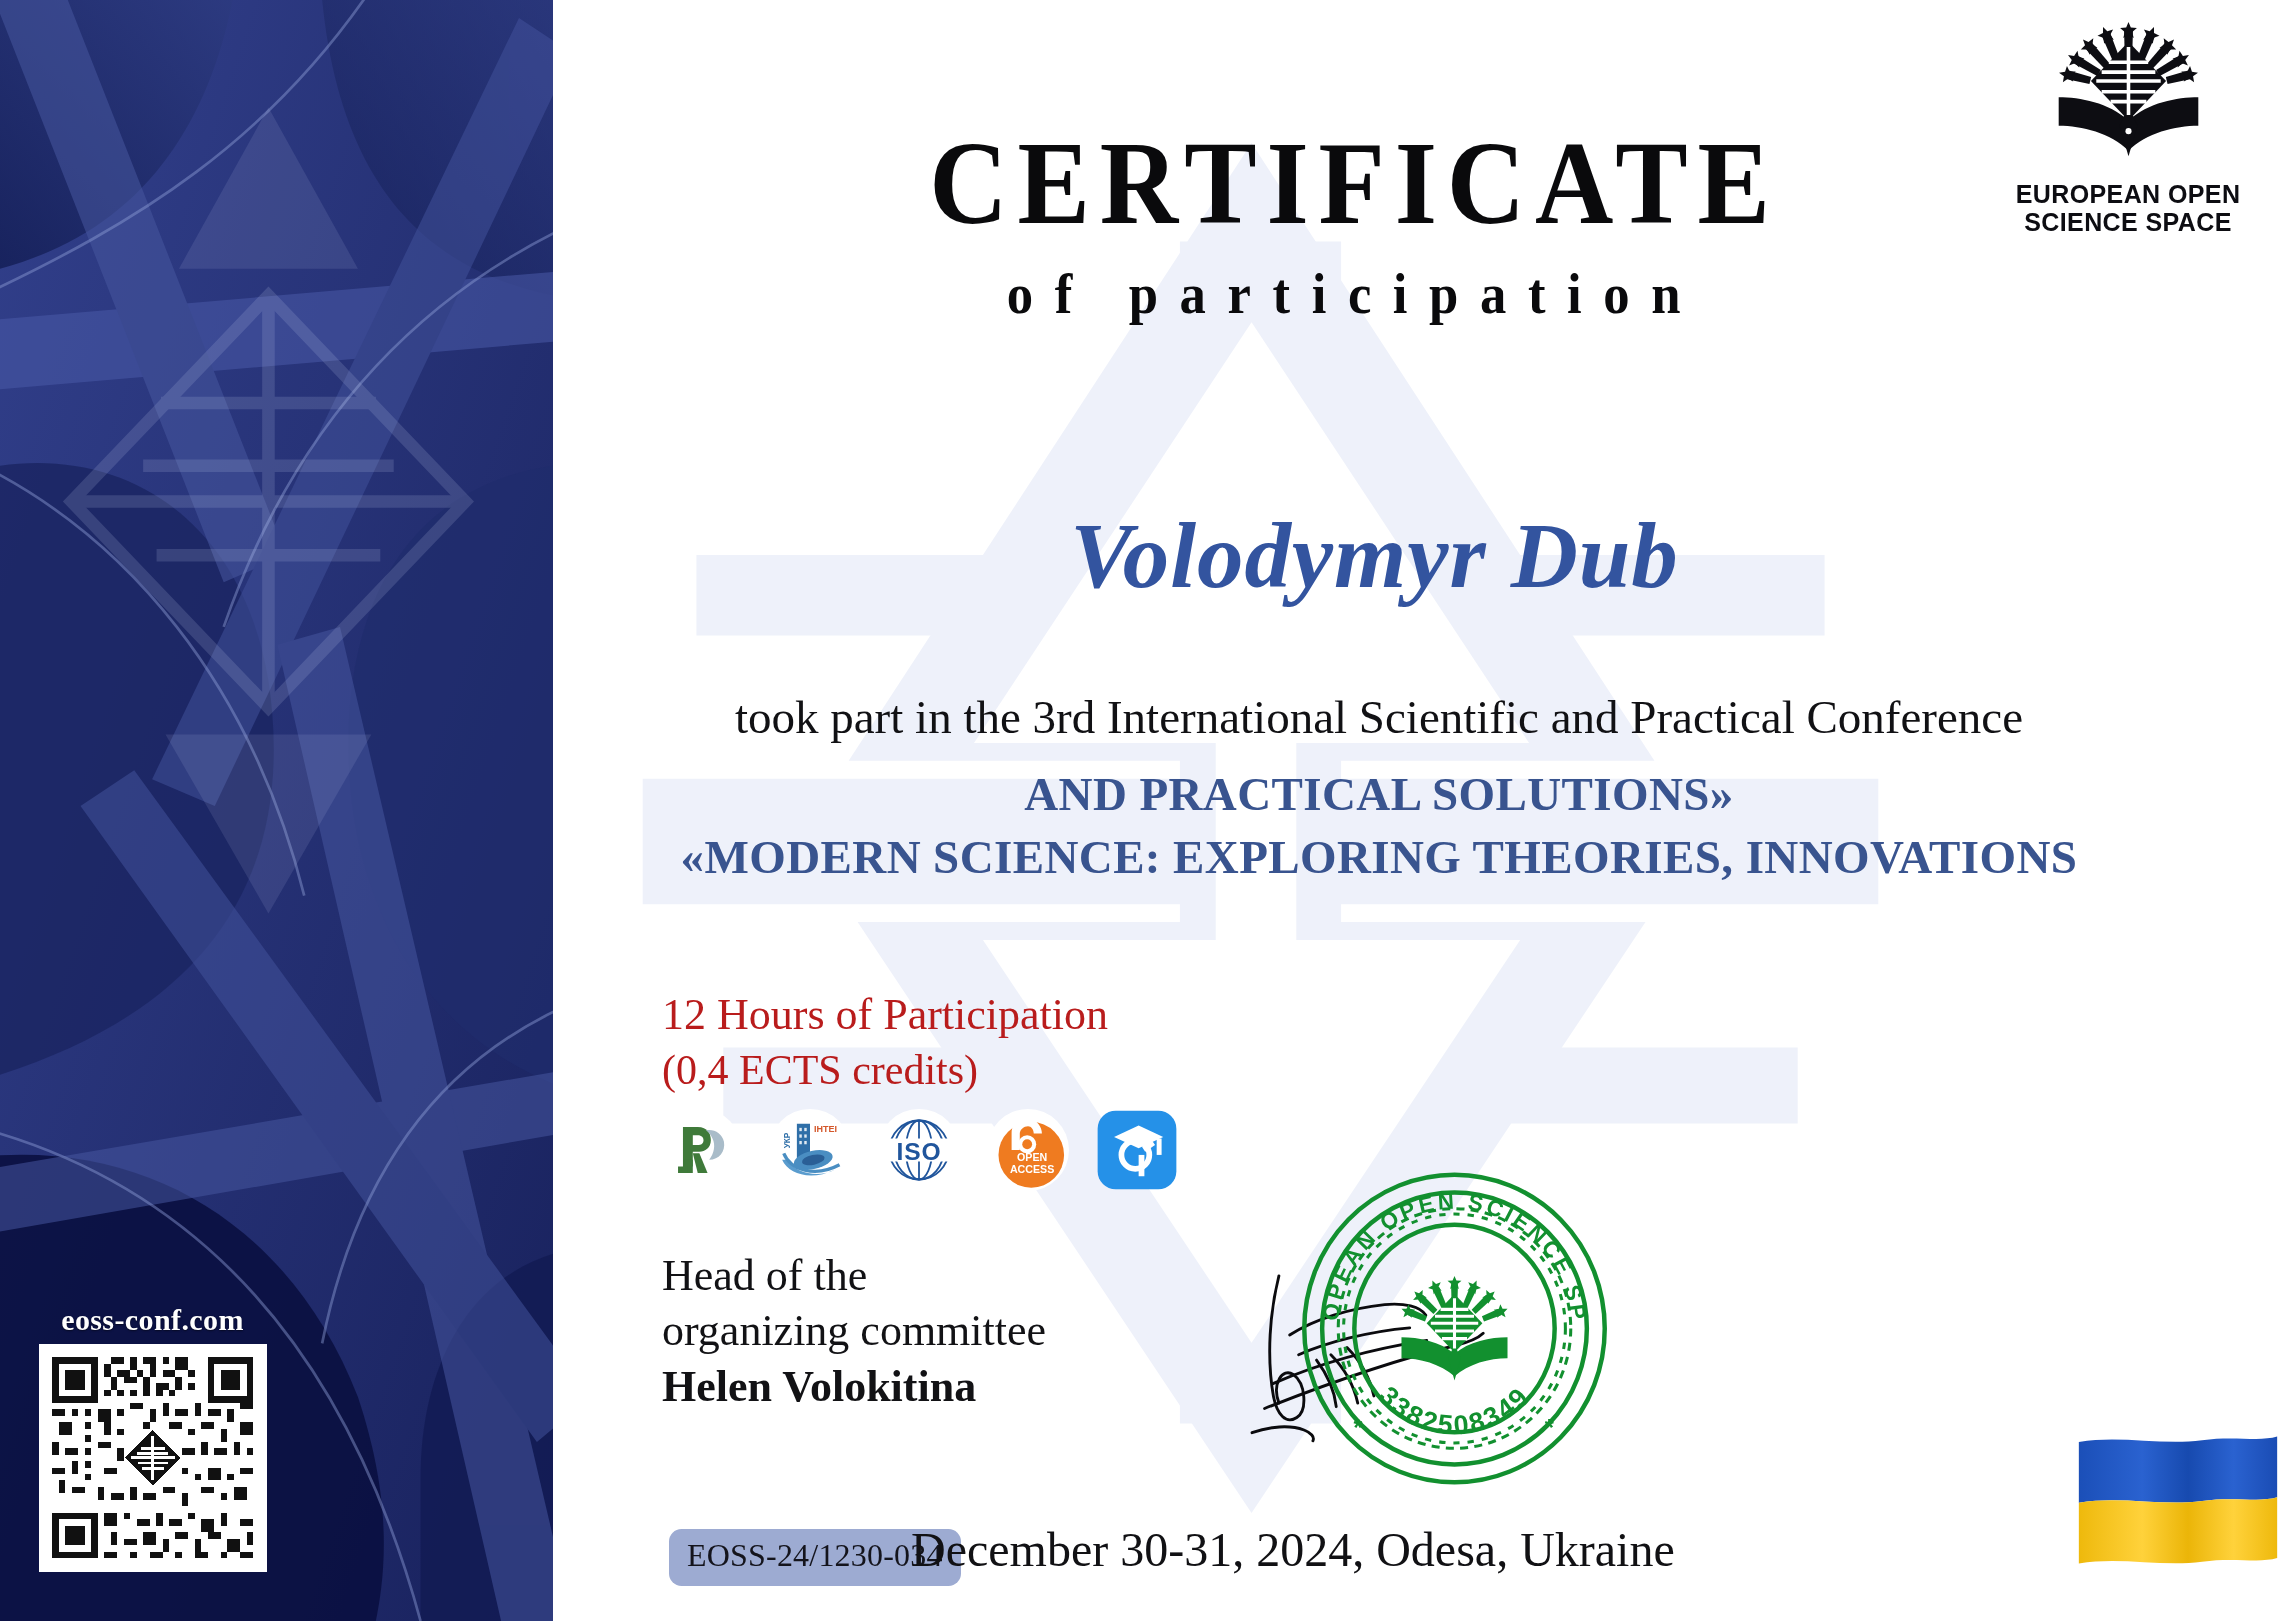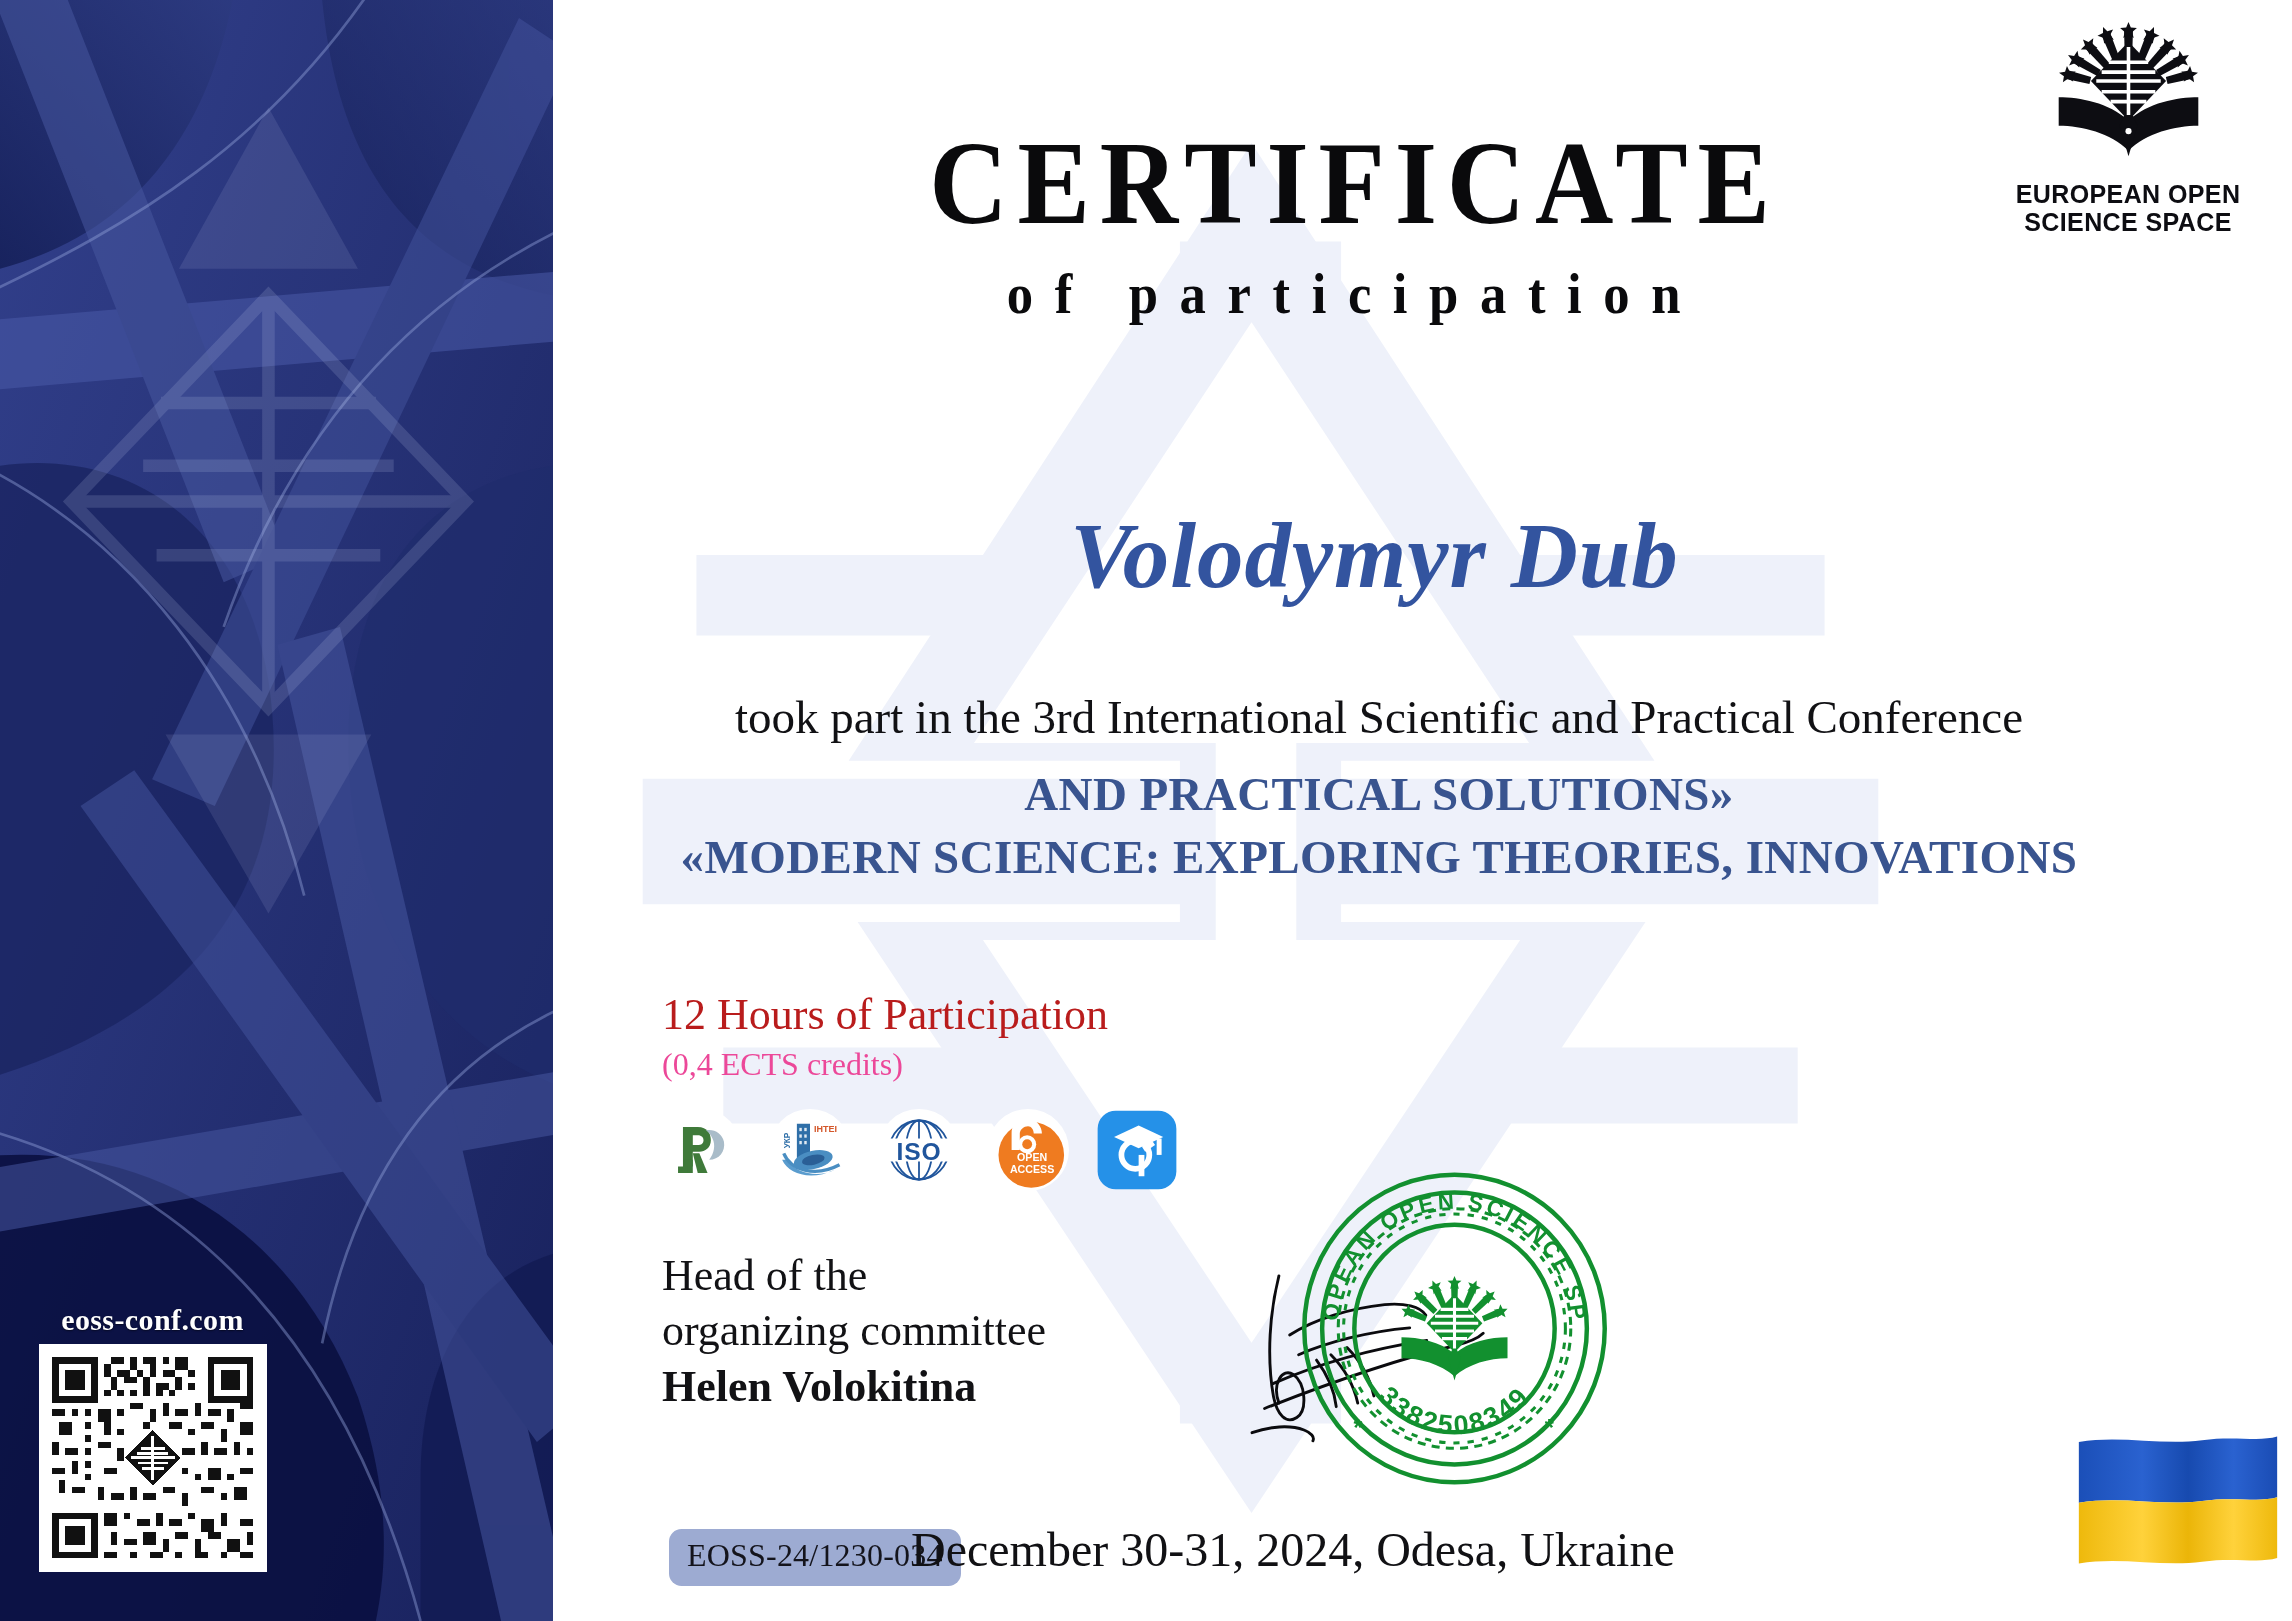--- a/index.html
+++ b/index.html
@@ -180,22 +180,22 @@
     font-family: "Liberation Serif", serif;
     font-size: 44px;
     color: #b91c1c;
     line-height: 1.06;
   }
   .ects {
     position: absolute;
     left: 109px;
     top: 1046px;
     font-family: "Liberation Serif", serif;
-    font-size: 32px;
-    color: #ec4899;
+    font-size: 42px;
+    color: #b91c1c;
   }
 
   
   .badges {
     position: absolute;
     left: 107px;
     top: 1109px;
     display: flex;
     align-items: center;
     gap: 27px;

